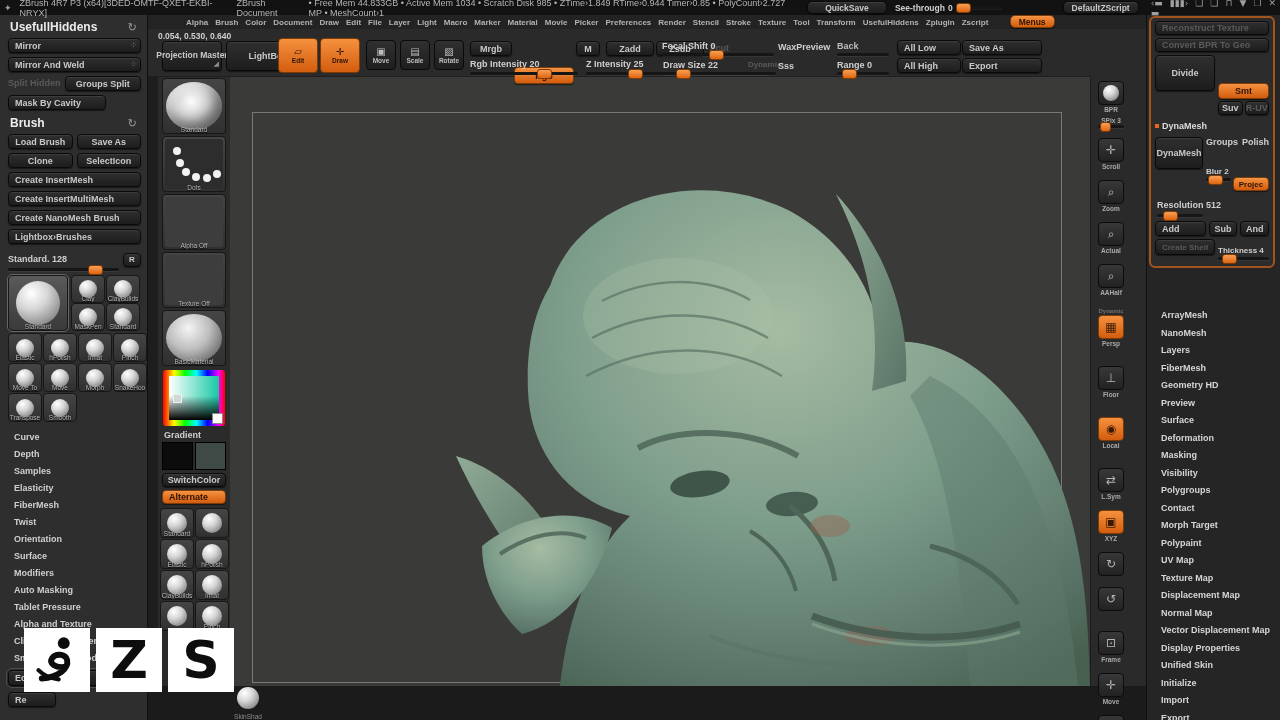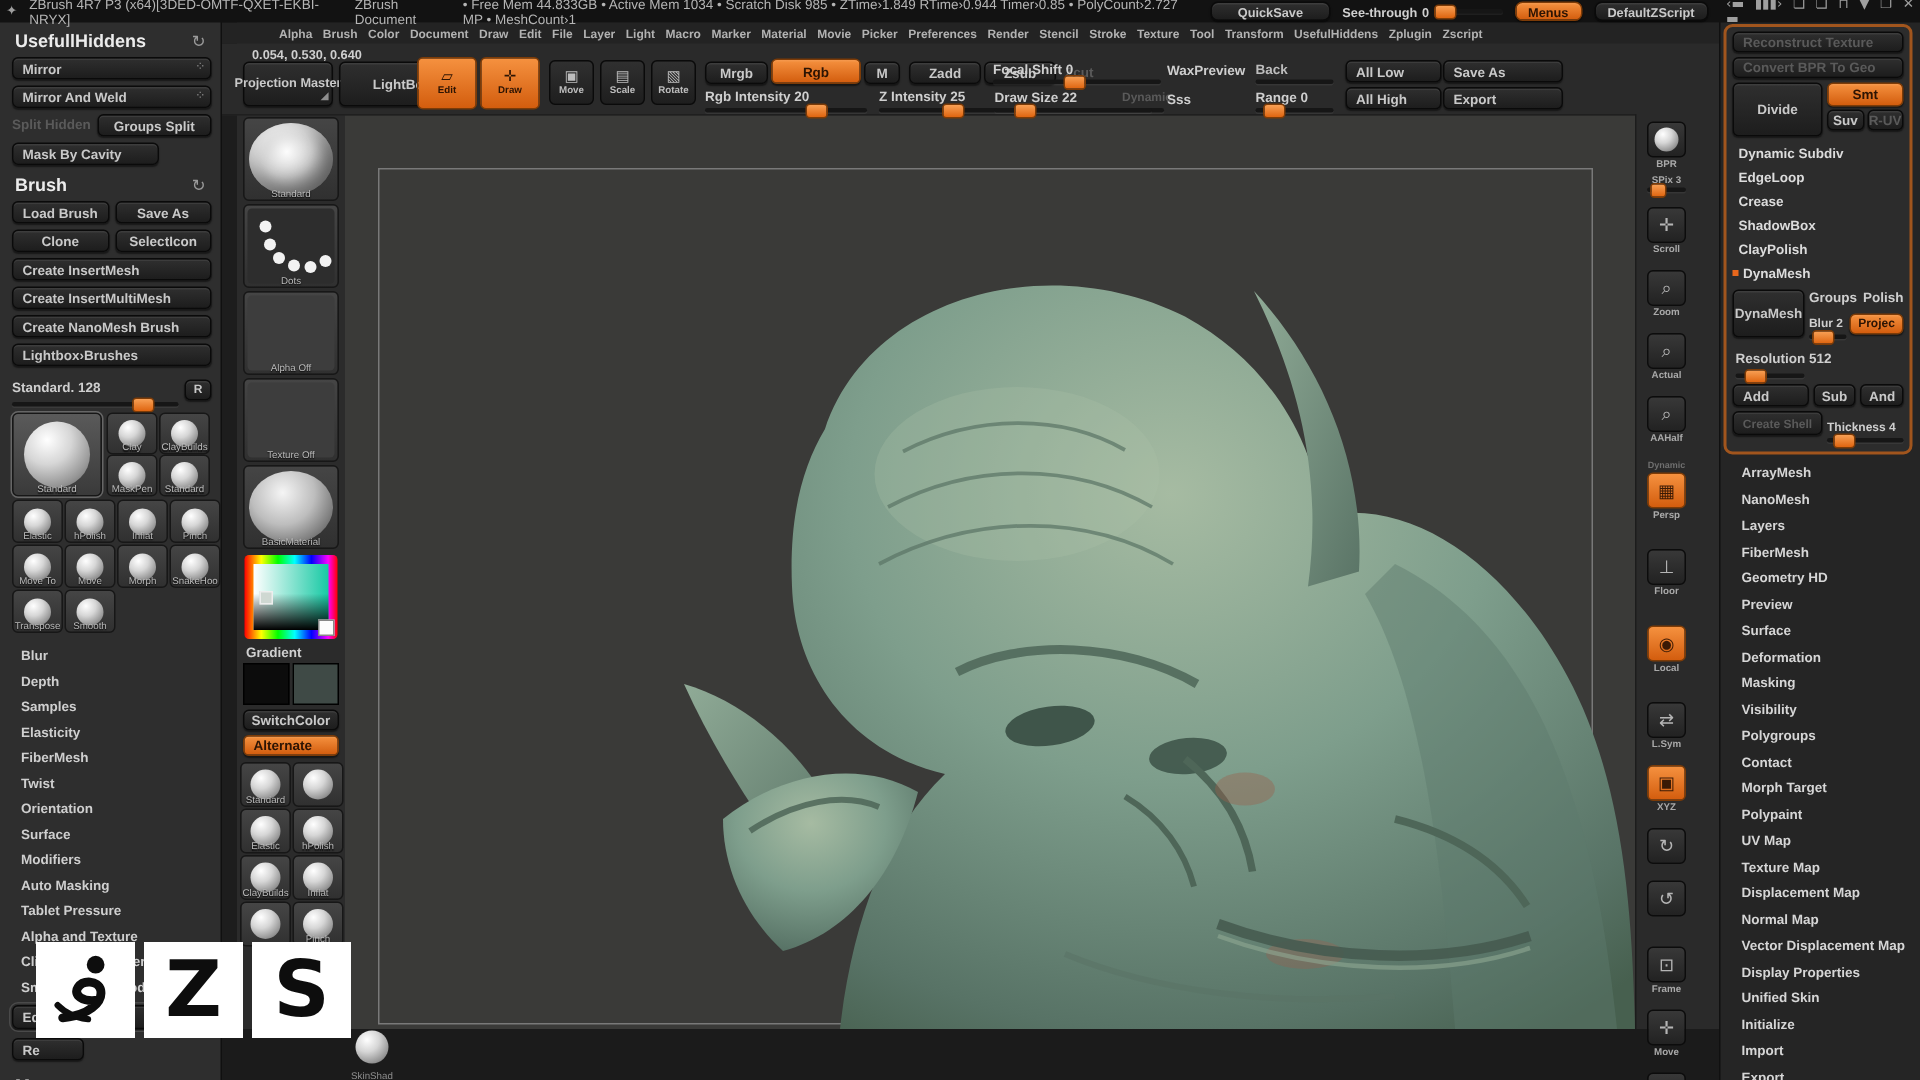--- a/index.html
+++ b/index.html
@@ -4,21 +4,21 @@
 <style>
   html,body{margin:0;padding:0;background:#000;}
   #stage{position:relative;width:1280px;height:720px;overflow:hidden;background:#2b2b2b;
          font-family:"Liberation Sans",sans-serif;-webkit-font-smoothing:none;}
   .glyph{font-family:"DejaVu Sans",sans-serif;}
   
   .btn{background:linear-gradient(#2f2f2f,#1d1d1d);border:1px solid #0a0a0a;border-radius:4px;
        color:#c9c9c9;font-size:9px;font-weight:bold;display:flex;align-items:center;justify-content:center;
        box-shadow:inset 0 1px 0 rgba(255,255,255,.07),0 1px 1px rgba(0,0,0,.5);white-space:nowrap;cursor:default;}
   .btn.left{justify-content:flex-start;padding-left:6px;}
-  .btn.orange{background:linear-gradient(#f5913f,#d35d0e);color:#2d1403;border-color:#7c3b07;}
+  .btn.orange{background:linear-gradient(#f5913f,#d35d0e);color:#2d1403;border-color:#7c3b07;margin-top:28px;}
   .btn.dis{color:#5a5a5a;}
   .txt-dis{color:#5a5a5a !important;}
   .sl{position:relative;height:3px;background:#161616;border-radius:2px;box-shadow:0 1px 0 rgba(255,255,255,.06);}
   .sl i{position:absolute;top:-3px;width:13px;height:8px;border-radius:3px;border:1px solid #7c3b07;
         background:linear-gradient(#f8a055,#df6510);}
   .lab{color:#cfcfcf;font-size:9px;font-weight:bold;white-space:nowrap;}
   .hdr{color:#ececec;font-size:12px;font-weight:bold;}
   .refresh{color:#9a9a9a;font-size:11px;}
   
   #titlebar{position:absolute;left:0;top:0;width:1280px;height:15px;background:#121212;display:flex;
@@ -150,21 +150,21 @@
       <span class="mi">Stroke</span>
       <span class="mi">Texture</span>
       <span class="mi">Tool</span>
       <span class="mi">Transform</span>
       <span class="mi">UsefulHiddens</span>
       <span class="mi">Zplugin</span>
       <span class="mi">Zscript</span>
     </div>
 
   <div id="toolbar">
-    <span class="abs lab" style="left:20px;top:2px;font-size:8.5px;color:#cfcfcf;">0.054, 0.530, 0.640</span>
+    <span class="abs lab" style="left:10px;top:2px;font-size:8.5px;color:#cfcfcf;">0.054, 0.530, 0.640</span>
     <span class="abs btn" style="left:14px;top:12px;width:58px;height:28px;font-size:8.5px;text-align:center;line-height:1.1;flex-direction:column;">
         <span>Projection Master</span>
         <span class="corner glyph">◢</span>
       </span>
     <span class="abs btn" style="left:78px;top:12px;width:82px;height:28px;">LightBox</span>
 
     <span class="abs tool-ico orange" style="left:130px;top:9px;width:38px;height:33px;">
         <span class="g glyph">▱</span>
         <span class="t">Edit</span>
       </span>
@@ -351,21 +351,21 @@
           <span class="cap">Transpose</span>
       </span>
         <span class="thumb" style="width:32px;height:27px;">
         <span class="ball" style="width:18px;height:18px;"></span>
           <span class="cap">Smooth</span>
       </span>
       </div>
 
     <div style="margin-top:10px;">
 
-    <div class="tray-item">Blur</div>
+    <div class="tray-item">Curve</div>
         <div class="tray-item">Depth</div>
         <div class="tray-item">Samples</div>
         <div class="tray-item">Elasticity</div>
         <div class="tray-item">FiberMesh</div>
         <div class="tray-item">Twist</div>
         <div class="tray-item">Orientation</div>
         <div class="tray-item">Surface</div>
         <div class="tray-item">Modifiers</div>
         <div class="tray-item">Auto Masking</div>
         <div class="tray-item">Tablet Pressure</div>
@@ -635,28 +635,20 @@
       <div class="gp-row">
         <span class="btn" style="width:58px;height:34px;">Divide</span>
         <span style="flex:1;display:flex;flex-direction:column;gap:2px;">
           <span class="btn orange" style="height:14px;">Smt</span>
           <span style="display:flex;gap:2px;">
             <span class="btn" style="flex:1;height:12px;">Suv</span>
             <span class="btn dis" style="flex:1;height:12px;">R-UV</span>
           </span>
         </span>
       </div>
-      <div>
-
-      <div class="gp-item">Dynamic Subdiv</div>
-          <div class="gp-item">EdgeLoop</div>
-          <div class="gp-item">Crease</div>
-          <div class="gp-item">ShadowBox</div>
-          <div class="gp-item">ClayPolish</div>
-        </div>
       <div class="gp-item" style="display:flex;align-items:center;gap:3px;margin-left:0;">
         <span style="width:4px;height:4px;background:#e8671c;display:inline-block;"></span>
         <span>DynaMesh</span>
       </div>
       <div class="gp-row">
         <span class="btn" style="width:56px;height:30px;">DynaMesh</span>
         <span style="flex:1;display:flex;flex-direction:column;gap:2px;">
           <span style="display:flex;gap:4px;justify-content:flex-end;">
             <span class="lab">Groups</span>
             <span class="lab">Polish</span>

